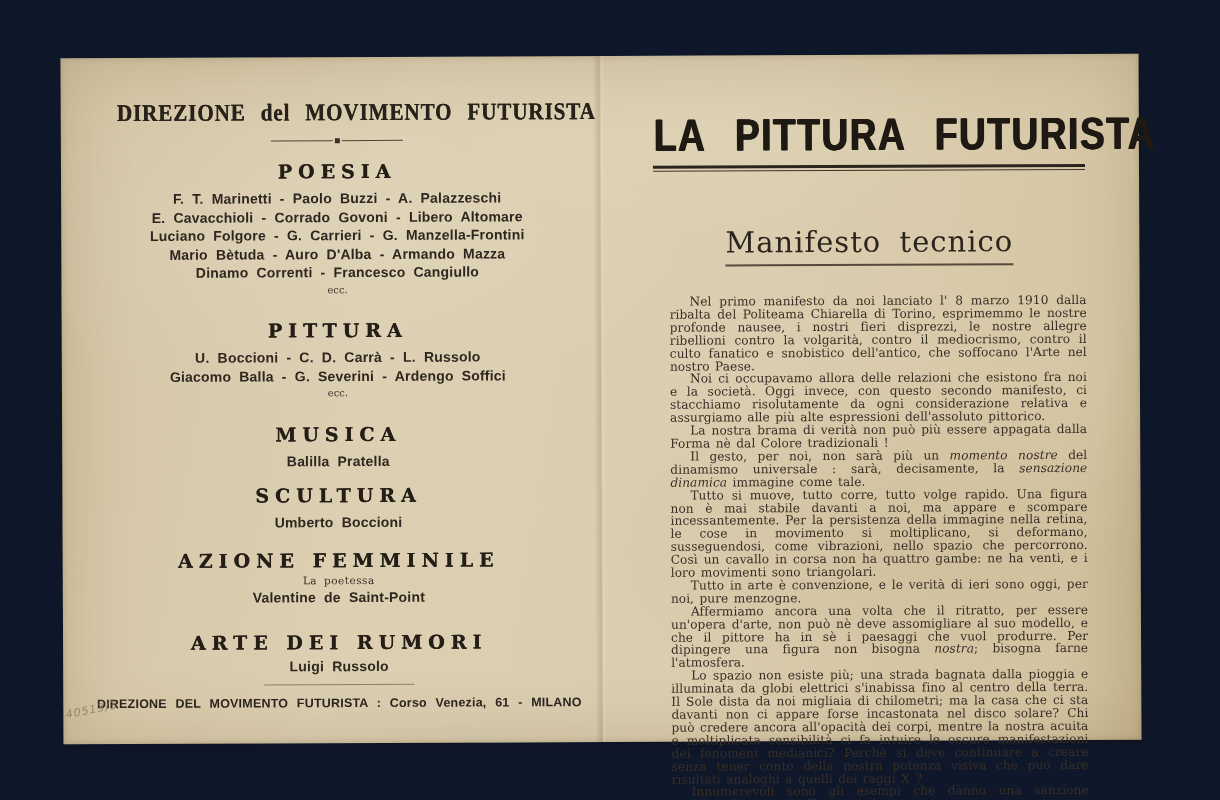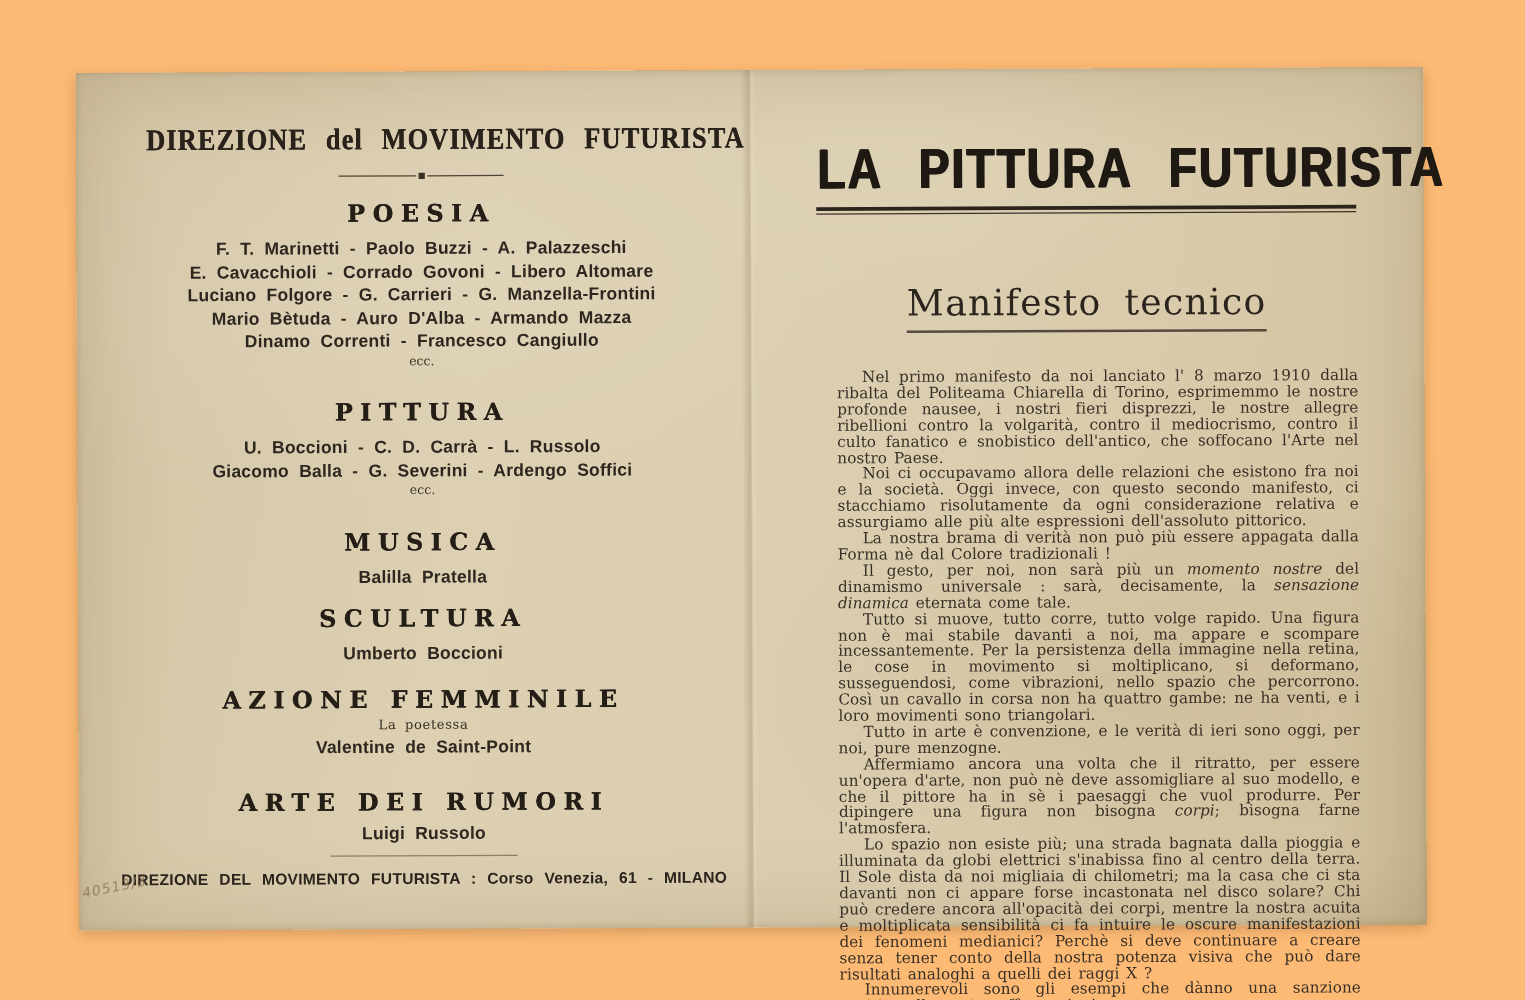--- a/index.html
+++ b/index.html
@@ -6,21 +6,21 @@
   html, body { width: 1220px; height: 800px; }
   body {
     background: #ffffff;
     font-family: "DejaVu Serif", serif;
     overflow: hidden;
     position: relative;
   }
   .stage {
     position: absolute; inset: 0;
     width: 1220px; height: 800px;
-    background: #fdba74;
+    background: #0f172a;
   }
   
   .paper {
     position: absolute;
     left: 62px; top: 56px;
     width: 1078px; height: 686px;
     background:
       radial-gradient(ellipse 60% 40% at 22% 25%, rgba(255,255,255,0.10), transparent 65%),
       radial-gradient(ellipse 50% 45% at 78% 72%, rgba(135,105,55,0.10), transparent 60%),
       radial-gradient(ellipse 40% 30% at 60% 10%, rgba(255,252,240,0.08), transparent 60%),
@@ -263,24 +263,24 @@
       </div>
 
       <div class="rp-subtitle-wrap">
         <div class="rp-subtitle">Manifesto tecnico</div>
       </div>
 
       <div class="rp-body">
         <p><span>Nel primo manifesto da noi lanciato l' 8 marzo 1910 dalla ribalta del Politeama Chiarella di Torino, esprimemmo le nostre profonde nausee, i nostri fieri disprezzi, le nostre allegre ribellioni contro la volgarità, contro il mediocrismo, contro il culto fanatico e snobistico dell'antico, che soffocano l'Arte nel nostro Paese.</span></p>
         <p><span>Noi ci occupavamo allora delle relazioni che esistono fra noi e la società. Oggi invece, con questo secondo manifesto, ci stacchiamo risolutamente da ogni considerazione relativa e assurgiamo alle più alte espressioni dell'assoluto pittorico.</span></p>
         <p><span>La nostra brama di verità non può più essere appagata dalla Forma nè dal Colore tradizionali !</span></p>
-        <p><span>Il gesto, per noi, non sarà più un </span><span class="it">momento nostre</span><span> del dinamismo universale : sarà, decisamente, la </span><span class="it">sensazione dinamica</span><span> eternata come tale.</span></p>
+        <p><span>Il gesto, per noi, non sarà più un </span><span class="it">momento nostre</span><span> del dinamismo universale : sarà, decisamente, la </span><span class="it">sensazione dinamica</span><span> immagine come tale.</span></p>
         <p><span>Tutto si muove, tutto corre, tutto volge rapido. Una figura non è mai stabile davanti a noi, ma appare e scompare incessantemente. Per la persistenza della immagine nella retina, le cose in movimento si moltiplicano, si deformano, susseguendosi, come vibrazioni, nello spazio che percorrono. Così un cavallo in corsa non ha quattro gambe: ne ha venti, e i loro movimenti sono triangolari.</span></p>
         <p><span>Tutto in arte è convenzione, e le verità di ieri sono oggi, per noi, pure menzogne.</span></p>
-        <p><span>Affermiamo ancora una volta che il ritratto, per essere un'opera d'arte, non può nè deve assomigliare al suo modello, e che il pittore ha in sè i paesaggi che vuol produrre. Per dipingere una figura non bisogna </span><span class="it">corpi</span><span>; bisogna farne l'atmosfera.</span></p>
+        <p><span>Affermiamo ancora una volta che il ritratto, per essere un'opera d'arte, non può nè deve assomigliare al suo modello, e che il pittore ha in sè i paesaggi che vuol produrre. Per dipingere una figura non bisogna </span><span class="it">nostra</span><span>; bisogna farne l'atmosfera.</span></p>
         <p><span>Lo spazio non esiste più; una strada bagnata dalla pioggia e illuminata da globi elettrici s'inabissa fino al centro della terra. Il Sole dista da noi migliaia di chilometri; ma la casa che ci sta davanti non ci appare forse incastonata nel disco solare? Chi può credere ancora all'opacità dei corpi, mentre la nostra acuita e moltiplicata sensibilità ci fa intuire le oscure manifestazioni dei fenomeni medianici? Perchè si deve continuare a creare senza tener conto della nostra potenza visiva che può dare risultati analoghi a quelli dei raggi X ?</span></p>
         <p><span>Innumerevoli sono gli esempi che dànno una sanzione positiva alle nostre affermazioni.</span></p>
       </div>
     </div>
 
     <div class="fold"></div>
   </div>
 </div>
 
 </body></html>

